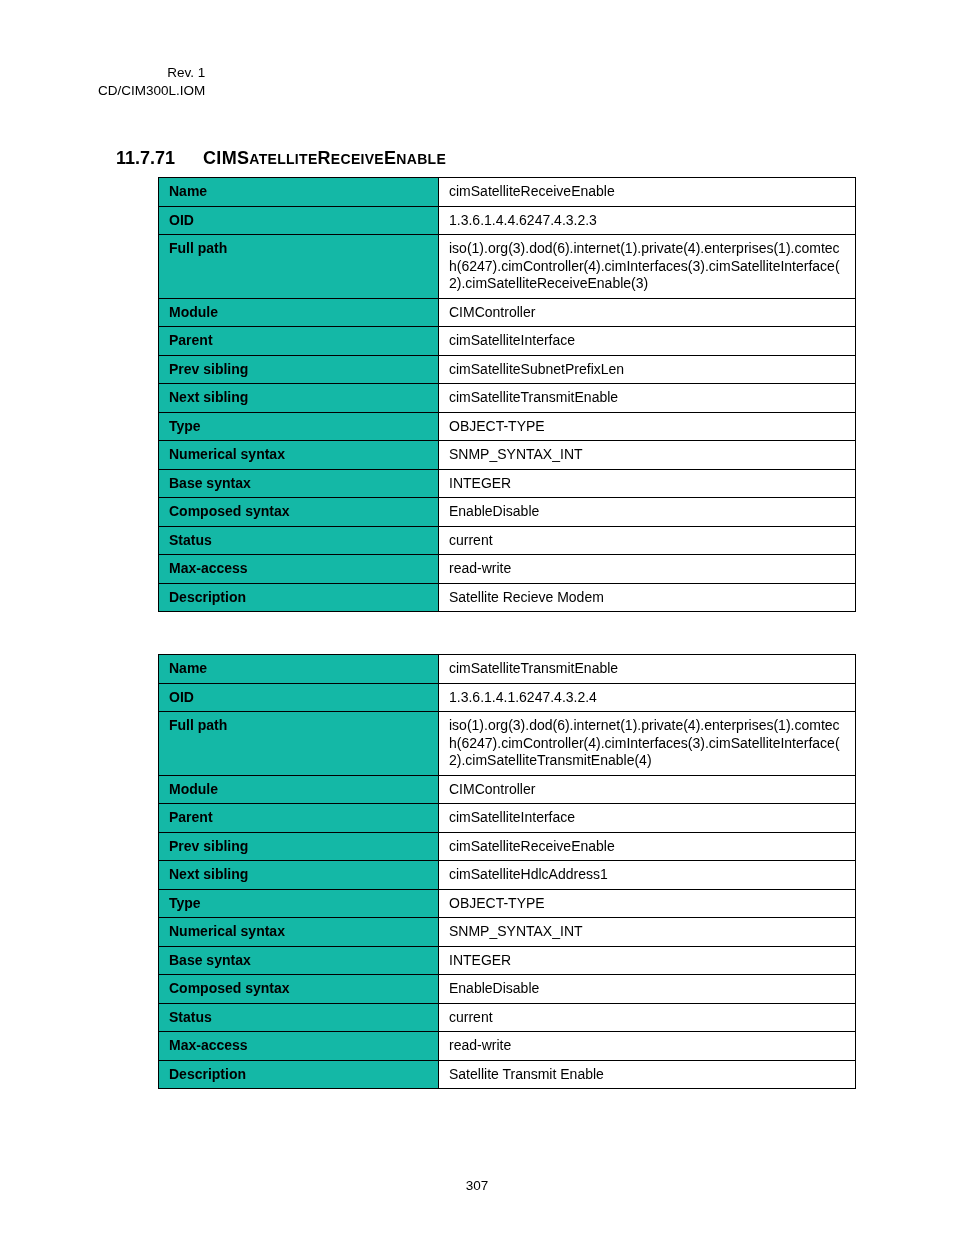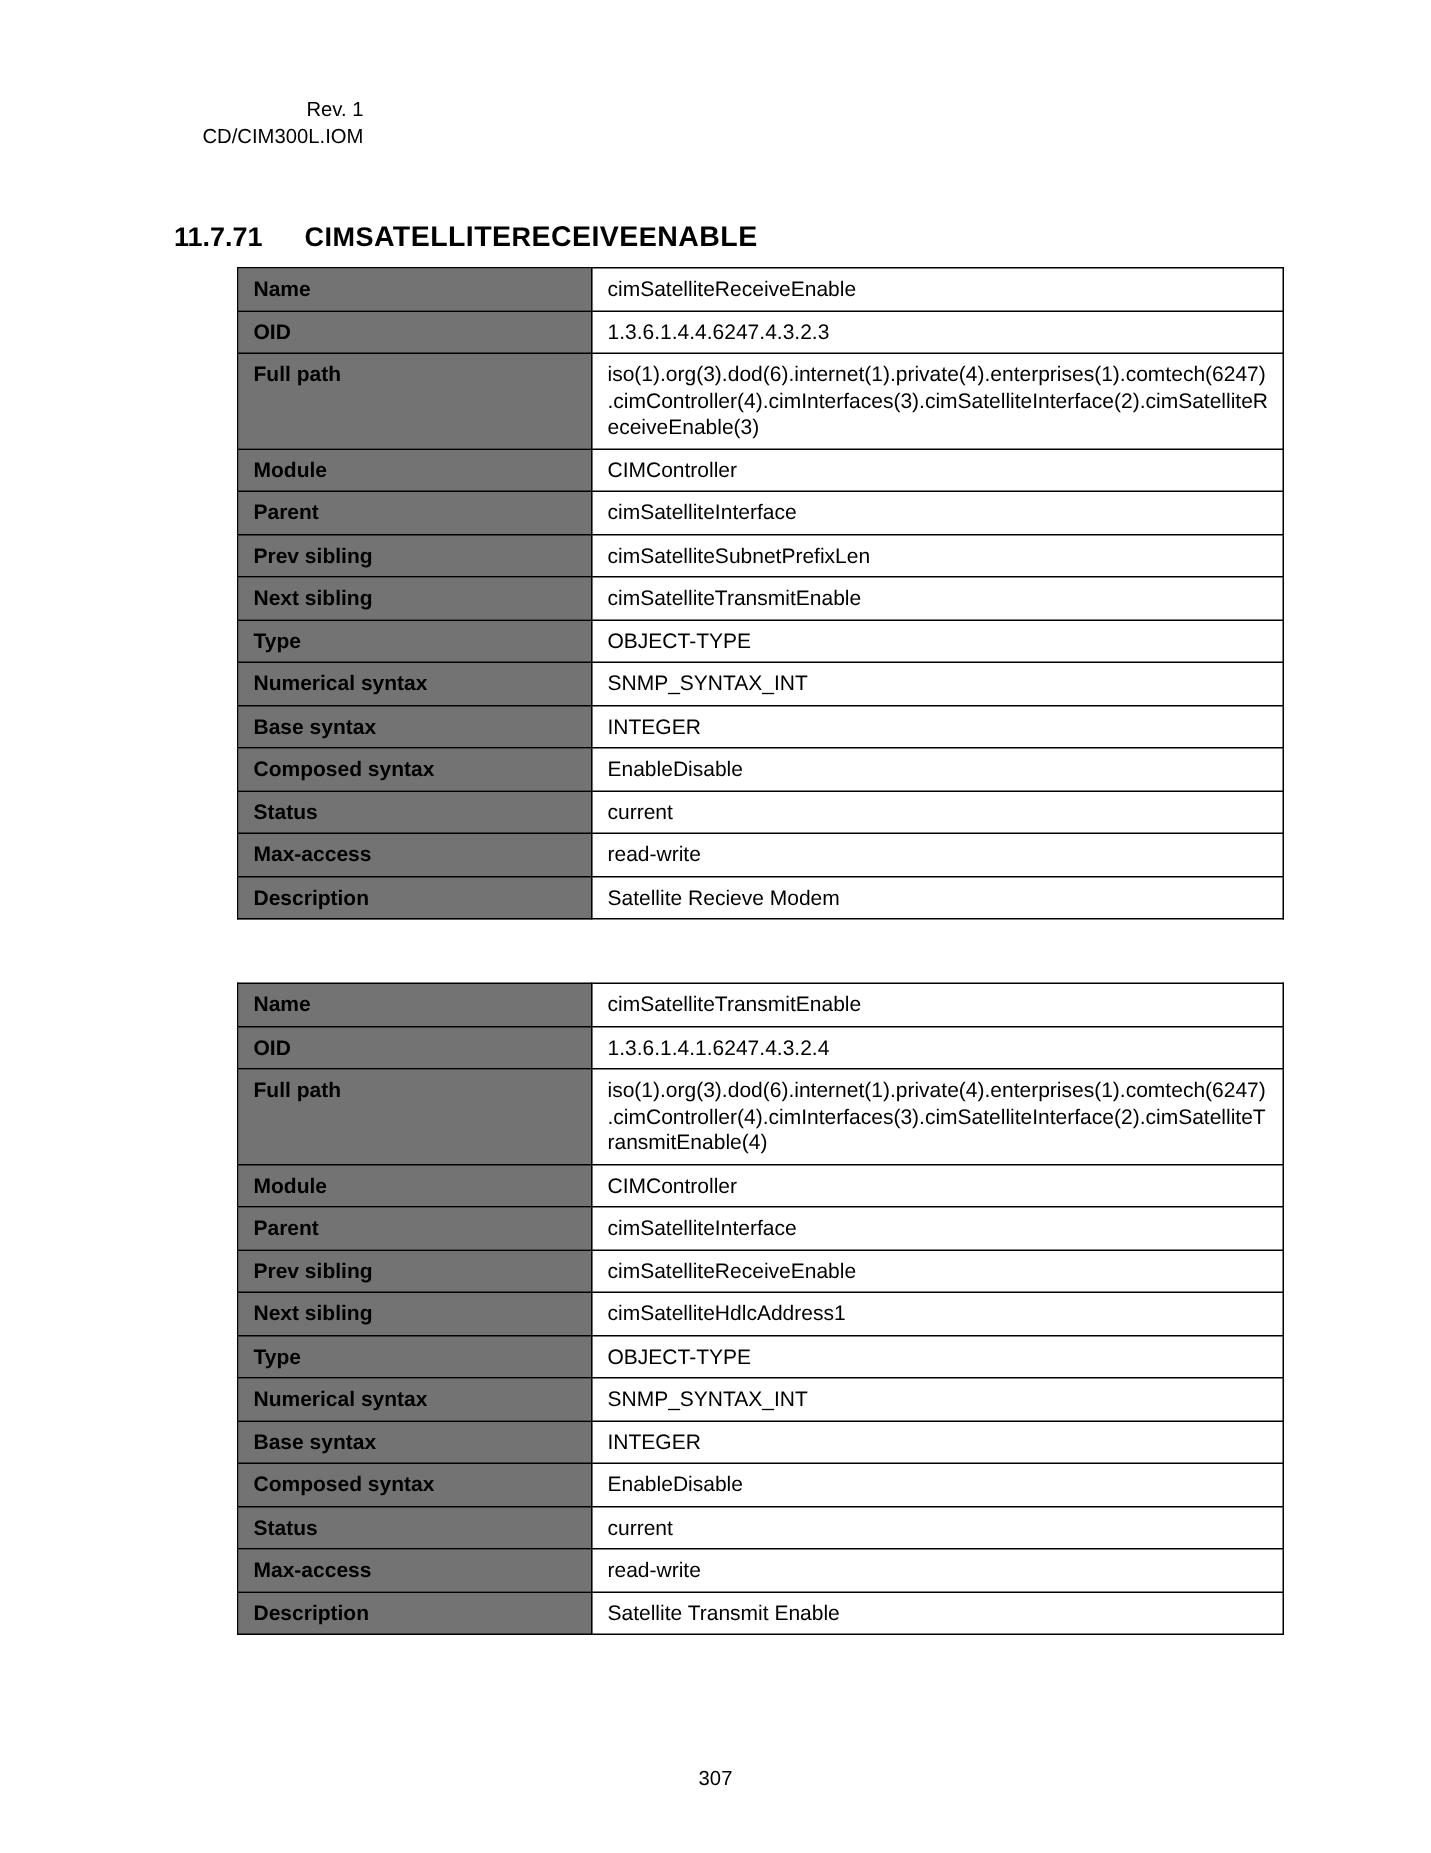--- a/index.html
+++ b/index.html
@@ -13,61 +13,61 @@
       position: relative;
     }
     .header {
       display: flex;
       justify-content: space-between;
       font-size: 13.5px;
       line-height: 1.35;
       margin-bottom: 48px;
     }
     .header-left { text-align: left; }
-    .header-right { text-align: right; margin-left: 37px; }
+    .header-right { text-align: right; }
     .section {
       margin-bottom: 42px;
       margin-left: 18px;
     }
     .section-heading {
       display: flex;
       align-items: baseline;
       gap: 28px;
       margin-bottom: 8px;
     }
     .section-number {
       font-weight: bold;
       font-size: 18px;
     }
     .section-title {
       font-weight: bold;
       font-size: 18px;
       letter-spacing: 0.3px;
     }
-    .section-title .sc { font-variant: small-caps; font-size: 19px; }
+    .section-title .sc { font-variant: small-caps; font-size: 14px; }
     table.props {
       border-collapse: collapse;
       width: 100%;
       margin-left: 42px;
       width: calc(100% - 42px);
       table-layout: fixed;
     }
     table.props td {
       border: 1px solid #000;
       padding: 5px 8px 5px 10px;
       font-size: 14px;
       vertical-align: top;
       line-height: 1.25;
       word-wrap: break-word;
       overflow-wrap: break-word;
     }
     table.props td.label {
-      background: #737373;
+      background: #14b8a6;
       font-weight: bold;
-      width: 236px;
+      width: 280px;
     }
     table.props td.value {
       background: #fff;
     }
     .page-number {
       position: absolute;
       bottom: 42px;
       left: 0;
       right: 0;
       text-align: center;

